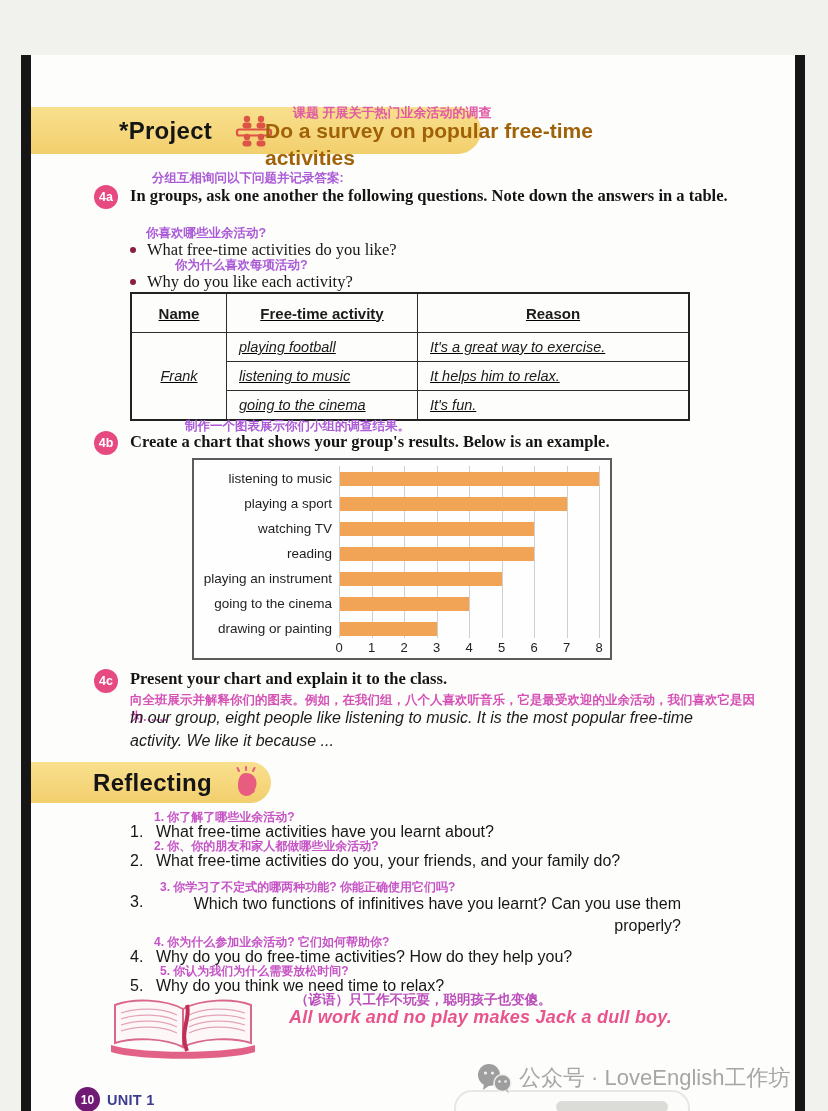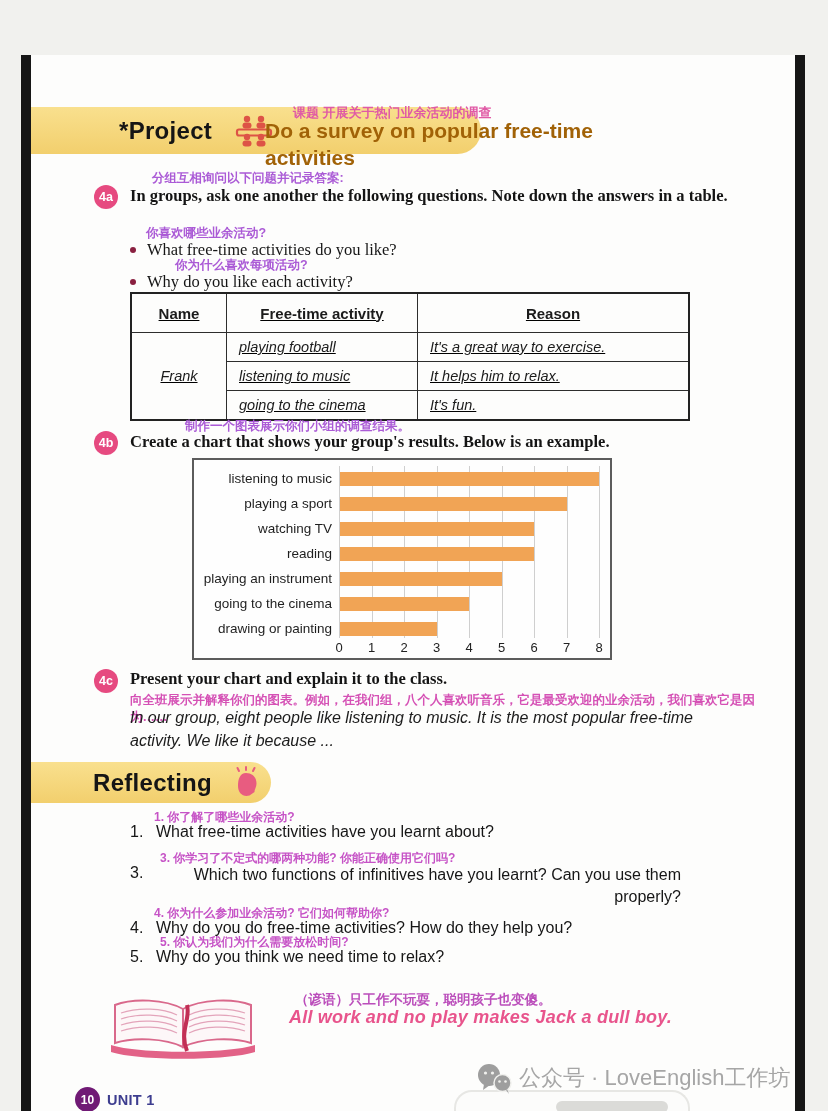--- a/index.html
+++ b/index.html
@@ -209,20 +209,27 @@
     </div>
 
     <div class="questions">
       <div class="q-item">
         <div class="q-cn">1. 你了解了哪些业余活动?</div>
         <div class="q-row">
             <span class="q-num">1.</span>
             <span class="q-text">What free-time activities have you learnt about?</span>
           </div>
       </div>
+      <div class="q-item">
+        <div class="q-cn">2. 你、你的朋友和家人都做哪些业余活动?</div>
+        <div class="q-row">
+            <span class="q-num">2.</span>
+            <span class="q-text">What free-time activities do you, your friends, and your family do?</span>
+          </div>
+      </div>
       <div class="q-item two-line">
         <div class="q-cn" style="margin-left:30px;margin-top:12px;">3. 你学习了不定式的哪两种功能? 你能正确使用它们吗?</div>
         <div class="q-row">
             <span class="q-num">3.</span>
             <span class="q-text" style="max-width:525px;text-align:right;">Which two functions of infinitives have you learnt? Can you use them properly?</span>
           </div>
       </div>
       <div class="q-item">
         <div class="q-cn">4. 你为什么参加业余活动? 它们如何帮助你?</div>
         <div class="q-row">

